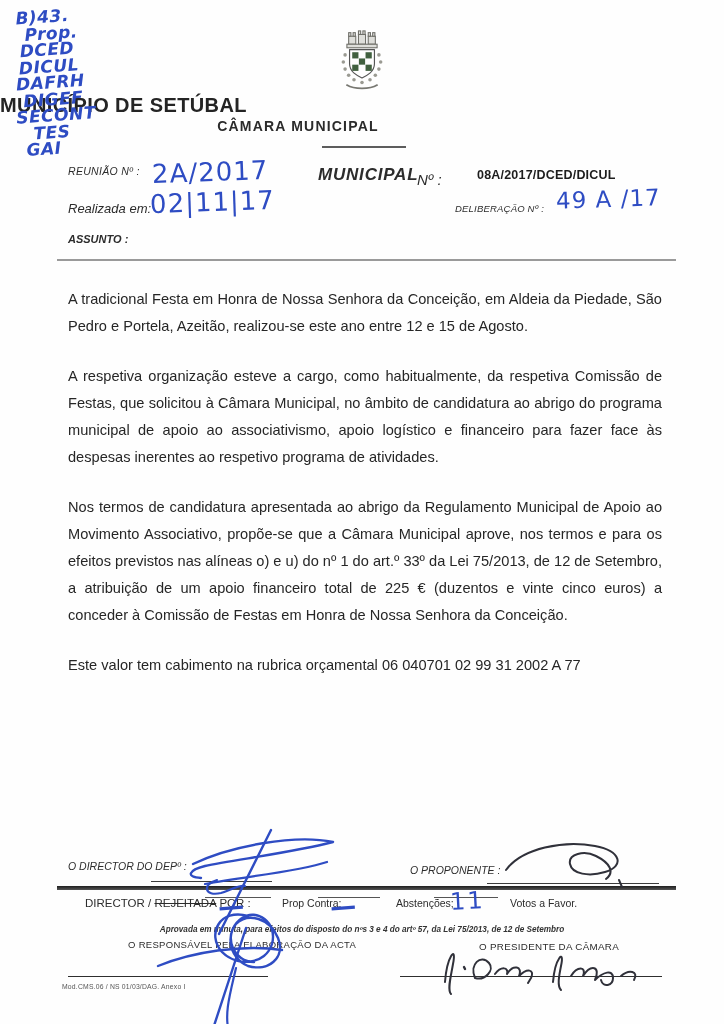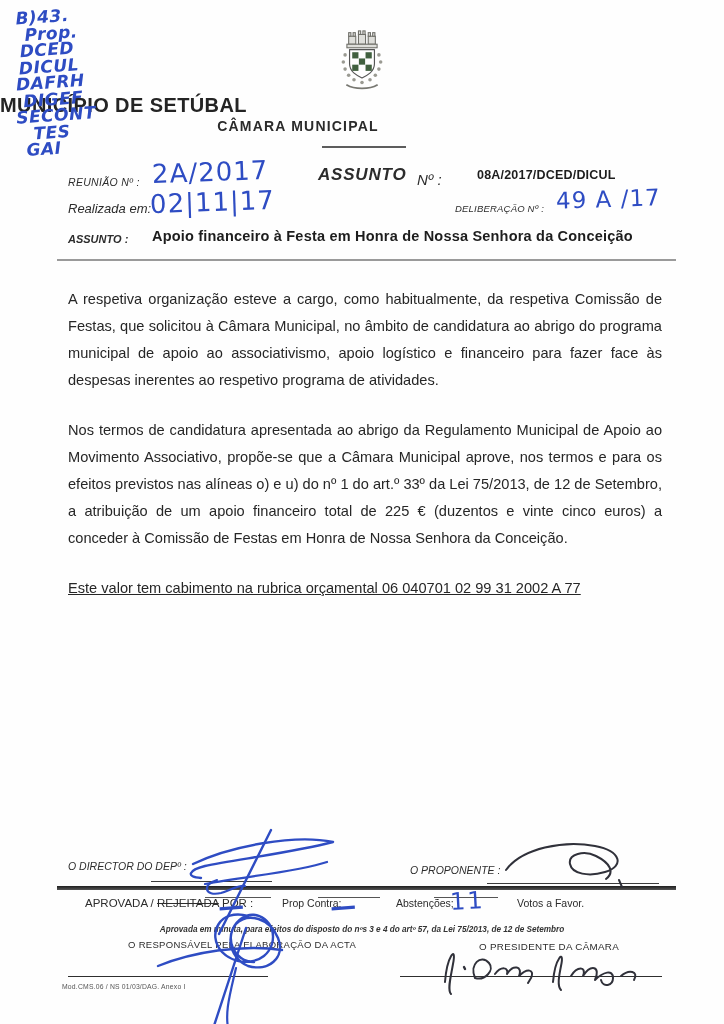--- a/index.html
+++ b/index.html
@@ -21,53 +21,53 @@
   .annotation div:nth-child(9){margin-left:8px}
   
   .crest{position:absolute;left:335px;top:30px;}
   .muni{position:absolute;left:0;top:94px;width:604px;text-align:left;
         font-size:20px;font-weight:bold;letter-spacing:.4px;color:#242424;}
   .chamber{position:absolute;left:0;top:118px;width:596px;text-align:center;
         font-size:14px;font-weight:bold;letter-spacing:1.2px;color:#2b2b2b;}
   .hdr-line{position:absolute;left:322px;top:146px;width:84px;height:2px;background:#5d5d5d;}
   
   .lbl{position:absolute;font-style:italic;color:#2c2c2c;}
-  .reuniao-label{left:68px;top:176px;font-size:10.5px;letter-spacing:.3px;font-style:italic;}
+  .reuniao-label{left:68px;top:165px;font-size:10.5px;letter-spacing:.3px;font-style:italic;}
   .realizada-label{left:68px;top:201px;font-size:13px;}
   .proposta-label{left:318px;top:165px;font-size:17px;font-weight:bold;font-style:italic;letter-spacing:.8px;}
   .numero-label{left:417px;top:171px;font-size:15px;}
   .numero-value{position:absolute;left:477px;top:168px;font-size:12.5px;font-weight:bold;letter-spacing:.2px;}
   .deliberacao-label{left:455px;top:203px;font-size:9.5px;letter-spacing:.2px;}
   .assunto-label{left:68px;top:233px;font-size:11px;font-weight:bold;}
   .assunto-value{position:absolute;left:152px;top:228px;font-size:14.5px;font-weight:bold;letter-spacing:.2px;}
   .hand-lg{position:absolute;font-size:26px;letter-spacing:1px;transform:rotate(-2deg);}
   .reuniao-value{left:152px;top:157px;}
   .realizada-value{left:150px;top:187px;}
   .deliberacao-value{left:556px;top:186px;font-size:23px;}
   .form-divider{position:absolute;left:57px;top:259px;width:619px;height:1.5px;background:#9a9a9a;}
   
   .body-text{position:absolute;left:68px;top:286px;width:594px;}
   .body-text p{margin:0 0 23px 0;font-size:14.6px;line-height:27px;text-align:justify;color:#262626;}
-  .body-text p:last-child{text-align:left;text-decoration:underline;}
+  .body-text p:last-child{text-align:left;}
   
   .sig-label{position:absolute;font-style:italic;font-size:10.5px;color:#2c2c2c;}
   .director-label{left:68px;top:860px;}
   .proponente-label{left:410px;top:864px;}
   .sig-line{position:absolute;height:0;border-bottom:1.6px solid #3d3d3d;}
   .director-line{left:151px;top:881px;width:121px;}
   .proponente-line{left:487px;top:883px;width:172px;}
   .thick-rule{position:absolute;left:57px;top:886px;width:619px;height:4px;
               background:linear-gradient(#1f1f1f,#555);z-index:1;}
   .votes-row{position:absolute;left:0;top:897px;width:724px;font-size:10.5px;color:#2c2c2c;}
   .votes-row .t{position:absolute;top:0;}
   .aprovada{left:85px;font-variant:small-caps;font-size:11.5px;}
   .rejeitada{text-decoration:line-through;text-align:center;}
   .u1{left:205px;top:16px;width:66px;} .u2{left:318px;top:16px;width:62px;} .u3{left:434px;top:16px;width:64px;}
   .votes-row .sig-line{border-bottom:1.2px solid #555;}
-  .votos-contra{left:282px;} .abstencoes{left:396px;} .votos-favor{left:510px;margin-left:7px;}
+  .votos-contra{left:282px;} .abstencoes{left:396px;} .votos-favor{left:510px;}
   .blue-dash{position:absolute;font-size:26px;font-weight:bold;transform:rotate(-4deg);top:-6px;}
   .dash1{left:218px;} .dash2{left:330px;}
   .eleven{position:absolute;left:450px;top:-10px;font-size:24px;transform:rotate(-3deg);letter-spacing:2px;}
   .minuta{position:absolute;left:0;top:925px;width:724px;text-align:center;
           font-size:8.2px;font-style:italic;font-weight:bold;color:#333;}
   .responsavel-label{position:absolute;left:128px;top:939px;font-size:9.5px;font-variant:small-caps;
           letter-spacing:.3px;color:#2c2c2c;}
   .presidente-label{position:absolute;left:479px;top:941px;font-size:9.8px;color:#2c2c2c;letter-spacing:.3px;}
   .responsavel-line{left:68px;top:976px;width:200px;border-bottom:1.8px solid #2e2e2e;}
   .presidente-line{left:400px;top:976px;width:262px;border-bottom:1.8px solid #2e2e2e;}
@@ -131,46 +131,46 @@
       </g>
       <path d="M13 62 c8 5 26 5 34 0" stroke="#787872" stroke-width="2" fill="none"></path>
     </svg>
   </div>
   <div class="muni">MUNICÍPIO DE SETÚBAL</div>
   <div class="chamber">CÂMARA MUNICIPAL</div>
   <div class="hdr-line"></div>
 
   <div class="lbl reuniao-label">REUNIÃO Nº :</div>
   <div class="hand-lg ink reuniao-value">2A/2017</div>
-  <div class="lbl proposta-label">ASSUNTO</div>
+  <div class="lbl proposta-label">MUNICIPAL</div>
   <div class="lbl numero-label">Nº :</div>
   <div class="numero-value">08A/2017/DCED/DICUL</div>
   <div class="lbl realizada-label">Realizada em:</div>
   <div class="hand-lg ink realizada-value">02|11|17</div>
   <div class="lbl deliberacao-label">DELIBERAÇÃO Nº :</div>
   <div class="hand-lg ink deliberacao-value">49 A /17</div>
   <div class="lbl assunto-label">ASSUNTO :</div>
-  <div class="assunto-value">Apoio financeiro à Festa em Honra de Nossa Senhora da Conceição</div>
   <div class="form-divider"></div>
 
   <div class="body-text">
+    <p>A tradicional Festa em Honra de Nossa Senhora da Conceição, em Aldeia da Piedade, São Pedro e Portela, Azeitão, realizou-se este ano entre 12 e 15 de Agosto.</p>
     <p>A respetiva organização esteve a cargo, como habitualmente, da respetiva Comissão de Festas, que solicitou à Câmara Municipal, no âmbito de candidatura ao abrigo do programa municipal de apoio ao associativismo, apoio logístico e financeiro para fazer face às despesas inerentes ao respetivo programa de atividades.</p>
     <p>Nos termos de candidatura apresentada ao abrigo da Regulamento Municipal de Apoio ao Movimento Associativo, propõe-se que a Câmara Municipal aprove, nos termos e para os efeitos previstos nas alíneas o) e u) do nº 1 do art.º 33º da Lei 75/2013, de 12 de Setembro, a atribuição de um apoio financeiro total de 225 € (duzentos e vinte cinco euros) a conceder à Comissão de Festas em Honra de Nossa Senhora da Conceição.</p>
     <p>Este valor tem cabimento na rubrica orçamental 06 040701 02 99 31 2002 A 77</p>
   </div>
 
   <div class="sig-label director-label">O DIRECTOR DO DEPº :</div>
   <div class="sig-line director-line"></div>
   <div class="sig-label proponente-label">O PROPONENTE :</div>
   <div class="sig-line proponente-line"></div>
 
   <div class="thick-rule"></div>
 
   <div class="votes-row">
-    <span class="t aprovada"><span>APROVADA / </span><span class="rejeitada">REJEITADA</span><span> POR :</span></span>
+    <span class="t aprovada"><span>DIRECTOR / </span><span class="rejeitada">REJEITADA</span><span> POR :</span></span>
     <span class="sig-line t u1"></span>
     <span class="blue-dash ink dash1">—</span>
     <span class="t votos-contra">Prop Contra;</span>
     <span class="sig-line t u2"></span>
     <span class="blue-dash ink dash2">—</span>
     <span class="t abstencoes">Abstenções;</span>
     <span class="sig-line t u3"></span>
     <span class="eleven ink">11</span>
     <span class="t votos-favor">Votos a Favor.</span>
   </div>

